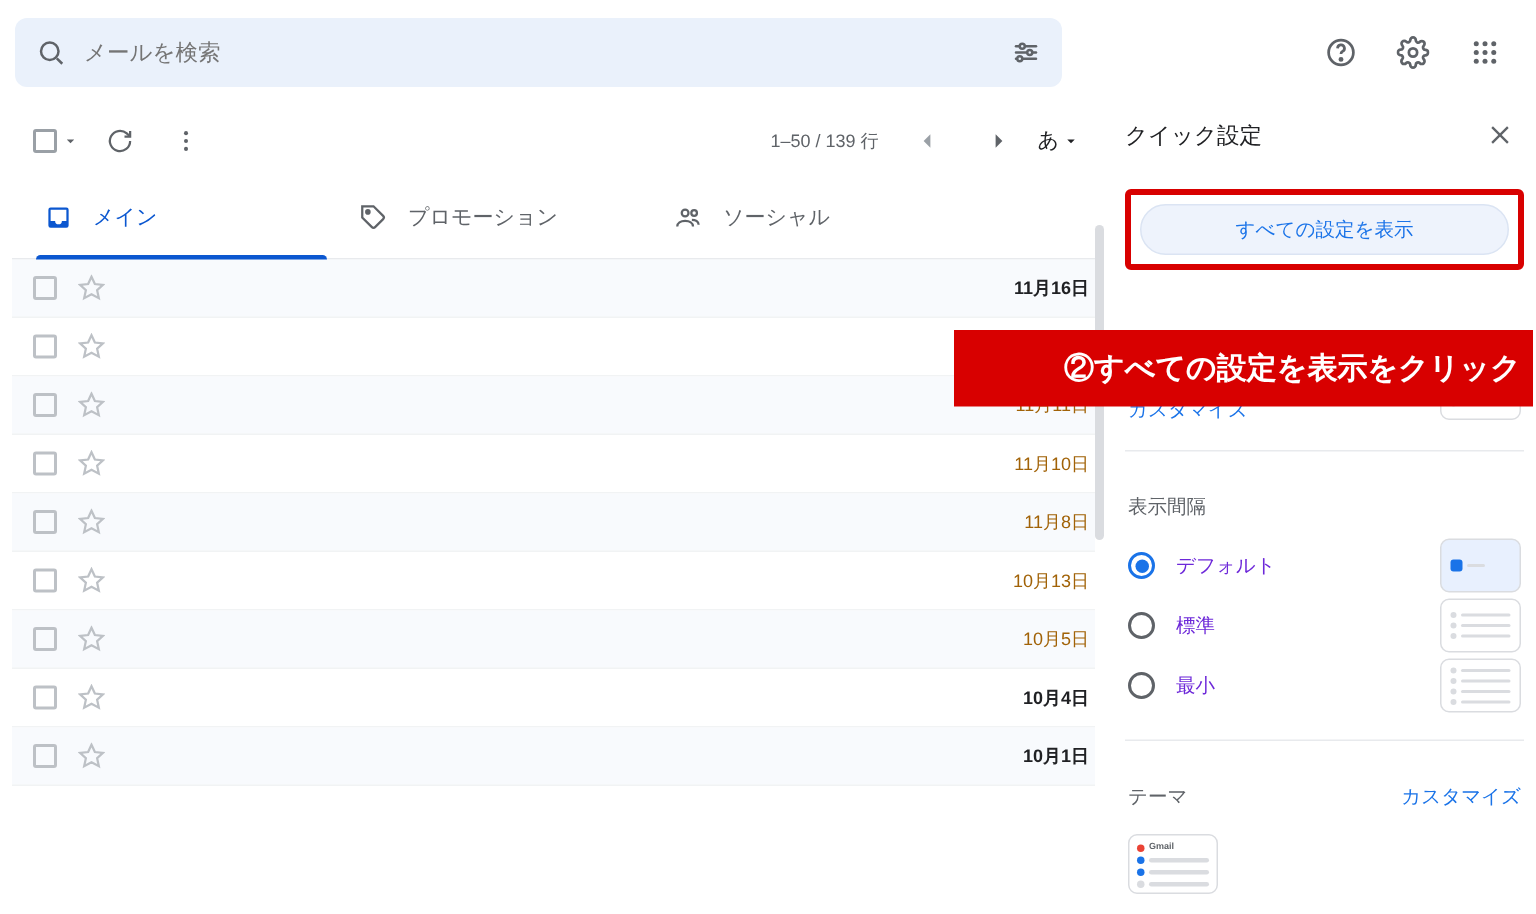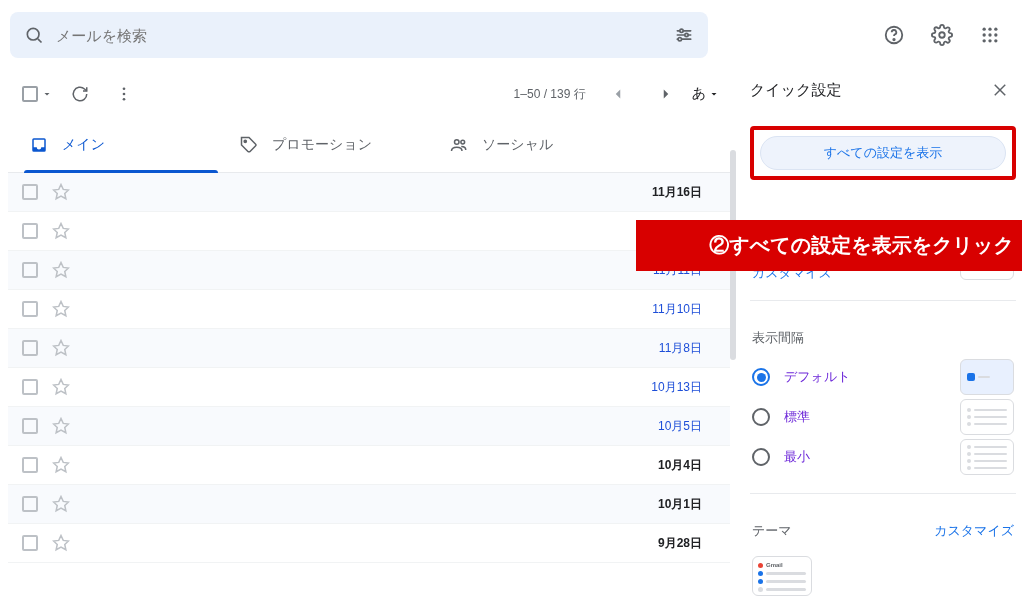--- a/index.html
+++ b/index.html
@@ -31,27 +31,27 @@
 .pager .pgbtn.active{color:#5f6368;}
 .lang { margin-left:6px; display:flex;align-items:center;gap:2px;color:#202124;font-weight:500;font-size:14px;}
 
 .tabs { display:flex; border-bottom:1px solid #e8eaed; padding-left:8px; }
 .tab { display:flex; align-items:center; gap:14px; padding: 0 14px; height:54px; min-width:210px; color:#5f6368; font-size:14px; cursor:pointer; position:relative; }
 .tab.active { color:#0b57d0; }
 .tab.active::after { content:""; position:absolute; left:8px; right:8px; bottom:-1px; height:3px; background:#0b57d0; border-radius:3px 3px 0 0; }
 .tab .ticonw{display:flex;}
 
 .rows { flex:1; overflow:hidden; }
-.row { display:flex; align-items:center; height:39px; padding:0 28px 0 14px; border-bottom:1px solid #f1f3f4; font-size:13px; color:#5f6368; }
+.row { display:flex; align-items:center; height:39px; padding:0 4px 0 14px; border-bottom:1px solid #f1f3f4; font-size:13px; color:#5f6368; }
 .row:nth-child(odd){ background:#f8fafd; }
 .row:nth-child(even){ background:#ffffff; }
 .row .rchk { width:16px;height:16px;border:2px solid #bdc1c6;border-radius:2px;margin-right:14px; }
 .row .rstar { color:#bdc1c6; margin-right:12px; }
 .row .rfill { flex:1; }
-.row .rdate { font-size:12px; color:#1d4ed8; }
+.row .rdate { font-size:12px; color:#a16207; }
 .row.unread .rdate { font-weight:700; color:#202124; }
 
 .scrolltrack { width:6px; background:transparent; position:relative; }
 .scrollthumb { position:absolute; top:80px; left:0; width:6px; height:210px; background:#dadce0; border-radius:3px; }
 
 
 .panel { flex:1; display:flex; flex-direction:column; padding: 4px 8px 0 14px; position:relative;gap:20px; }
 .panelhead { display:flex; align-items:center; justify-content:space-between; height:48px; font-size:15px; color:#202124; }
 .closebtn { width:32px;height:32px;display:flex;align-items:center;justify-content:center;color:#5f6368;cursor:pointer;border-radius:50%; }
 
@@ -308,30 +308,20 @@
           <div class="row unread">
             <span class="rchk"></span>
             <span class="rstar">
               <svg width="18" height="18" viewBox="0 0 24 24" fill="none" stroke="currentColor" stroke-width="2">
                 <polygon points="12 2 15 8.5 22 9.3 17 14 18.5 21 12 17.5 5.5 21 7 14 2 9.3 9 8.5 12 2"></polygon>
               </svg>
             </span>
             <span class="rfill"></span>
             <span class="rdate">10月1日</span>
           </div>
-          <div class="row unread">
-            <span class="rchk"></span>
-            <span class="rstar">
-              <svg width="18" height="18" viewBox="0 0 24 24" fill="none" stroke="currentColor" stroke-width="2">
-                <polygon points="12 2 15 8.5 22 9.3 17 14 18.5 21 12 17.5 5.5 21 7 14 2 9.3 9 8.5 12 2"></polygon>
-              </svg>
-            </span>
-            <span class="rfill"></span>
-            <span class="rdate">9月28日</span>
-          </div>
         </div>
     </div>
 
     <div class="scrolltrack">
       <div class="scrollthumb"></div>
     </div>
 
     <div class="panel">
       <div class="panelhead">
         <span>クイック設定</span>

